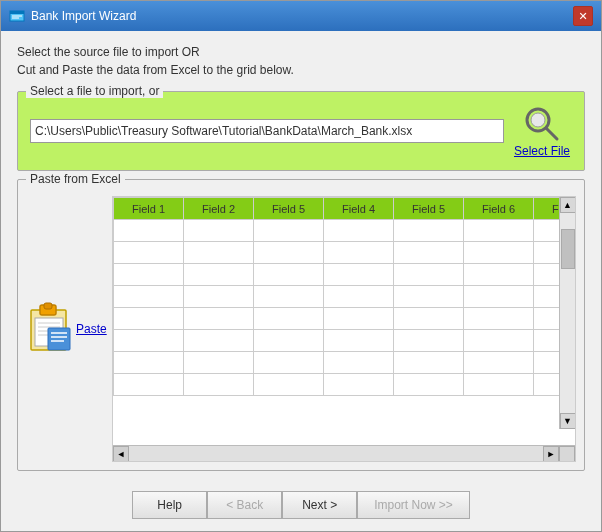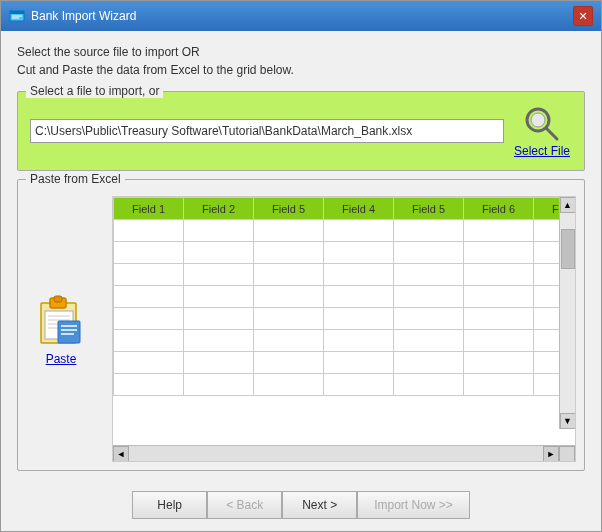--- a/index.html
+++ b/index.html
@@ -135,23 +135,23 @@
       position: absolute;
       top: -8px;
       left: 8px;
       background: #f0f0f0;
       padding: 0 4px;
       font-size: 12px;
       color: #333;
     }
     .paste-btn-area {
       display: flex;
-      flex-direction: column;
-      align-items: center;
-      justify-content: center;
+      flex-direction: row;
+      align-items: center;
+      justify-content: flex-start;
       padding-top: 8px;
       width: 70px;
       flex-shrink: 0;
     }
     .paste-icon {
       width: 50px;
       height: 55px;
       margin-bottom: 4px;
     }
     .paste-label {

